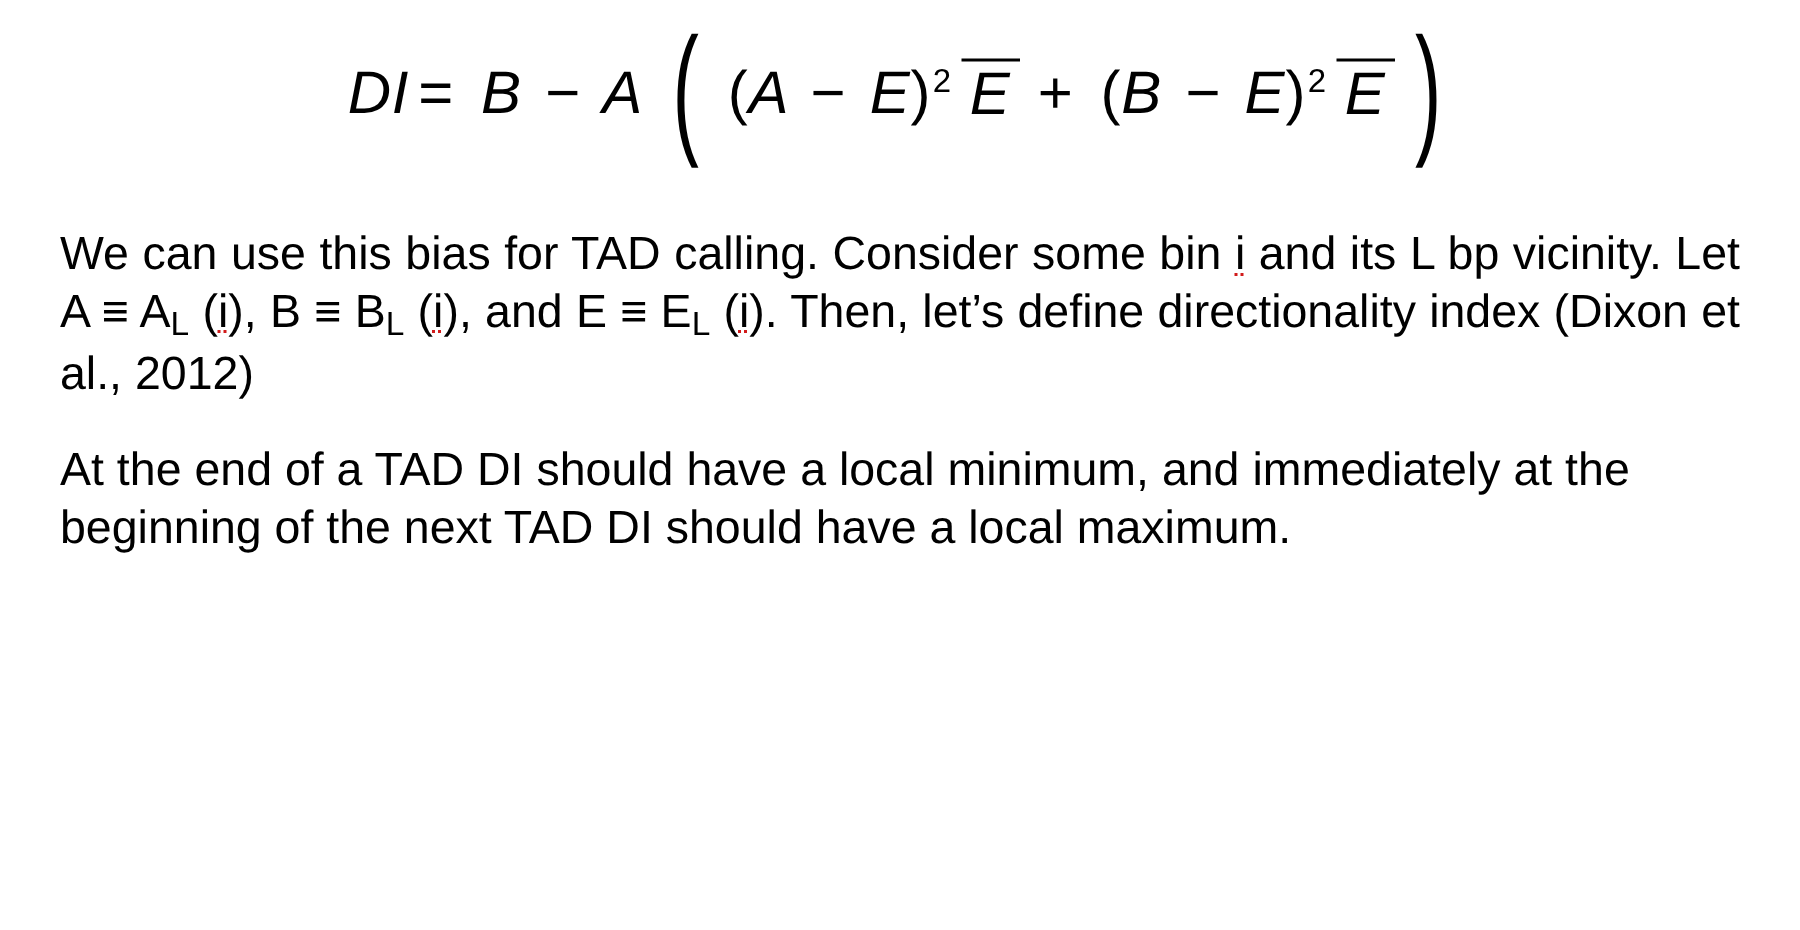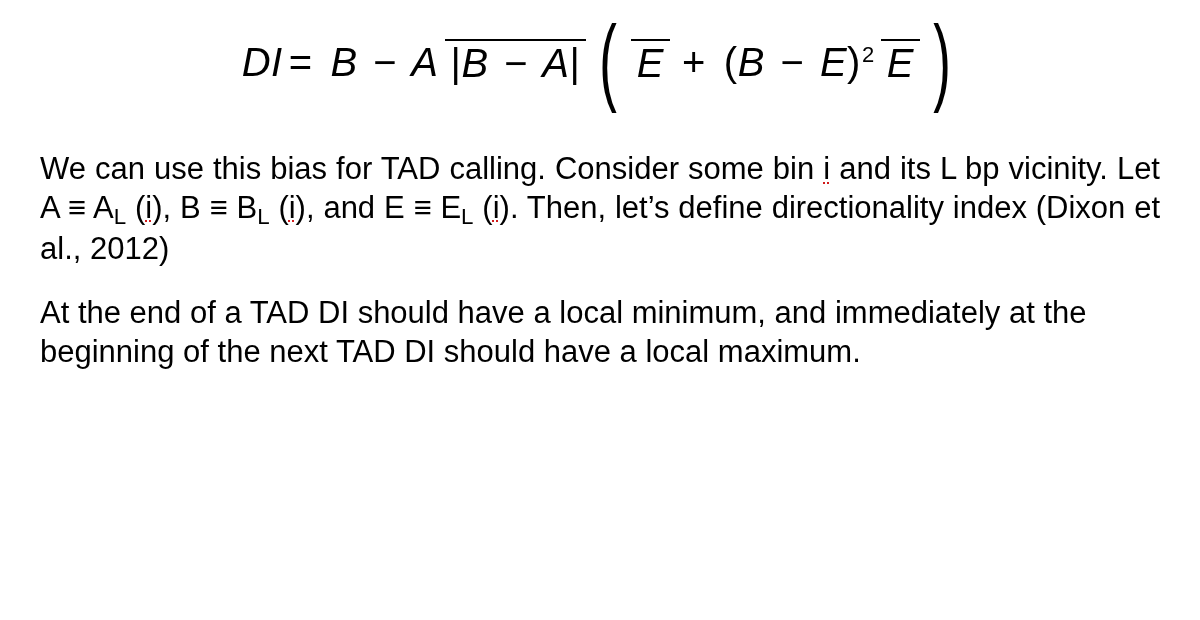--- a/index.html
+++ b/index.html
@@ -87,30 +87,30 @@
   <div class="formula-row">
     <span>DI</span>
     <span class="eq">=</span>
 
     <span class="frac">
       <span class="num">
         <span>B</span>
         <span class="minus">−</span>
         <span>A</span>
       </span>
-      <span class="den">
-        <span class="up">|</span><span>B</span>
-        <span class="minus">−</span>
-        <span>A</span><span class="up">|</span>
-      </span>
     </span>
 
     <span class="lparen">(</span>
 
     <span class="frac">
+      <span class="num">
+        <span class="up">(</span><span>A</span>
+        <span class="minus">−</span>
+        <span>E</span><span class="up">)</span><span class="sup">2</span>
+      </span>
       <span class="den">E</span>
     </span>
 
     <span class="plus">+</span>
 
     <span class="frac">
       <span class="num">
         <span class="up">(</span><span>B</span>
         <span class="minus">−</span>
         <span>E</span><span class="up">)</span><span class="sup">2</span>

